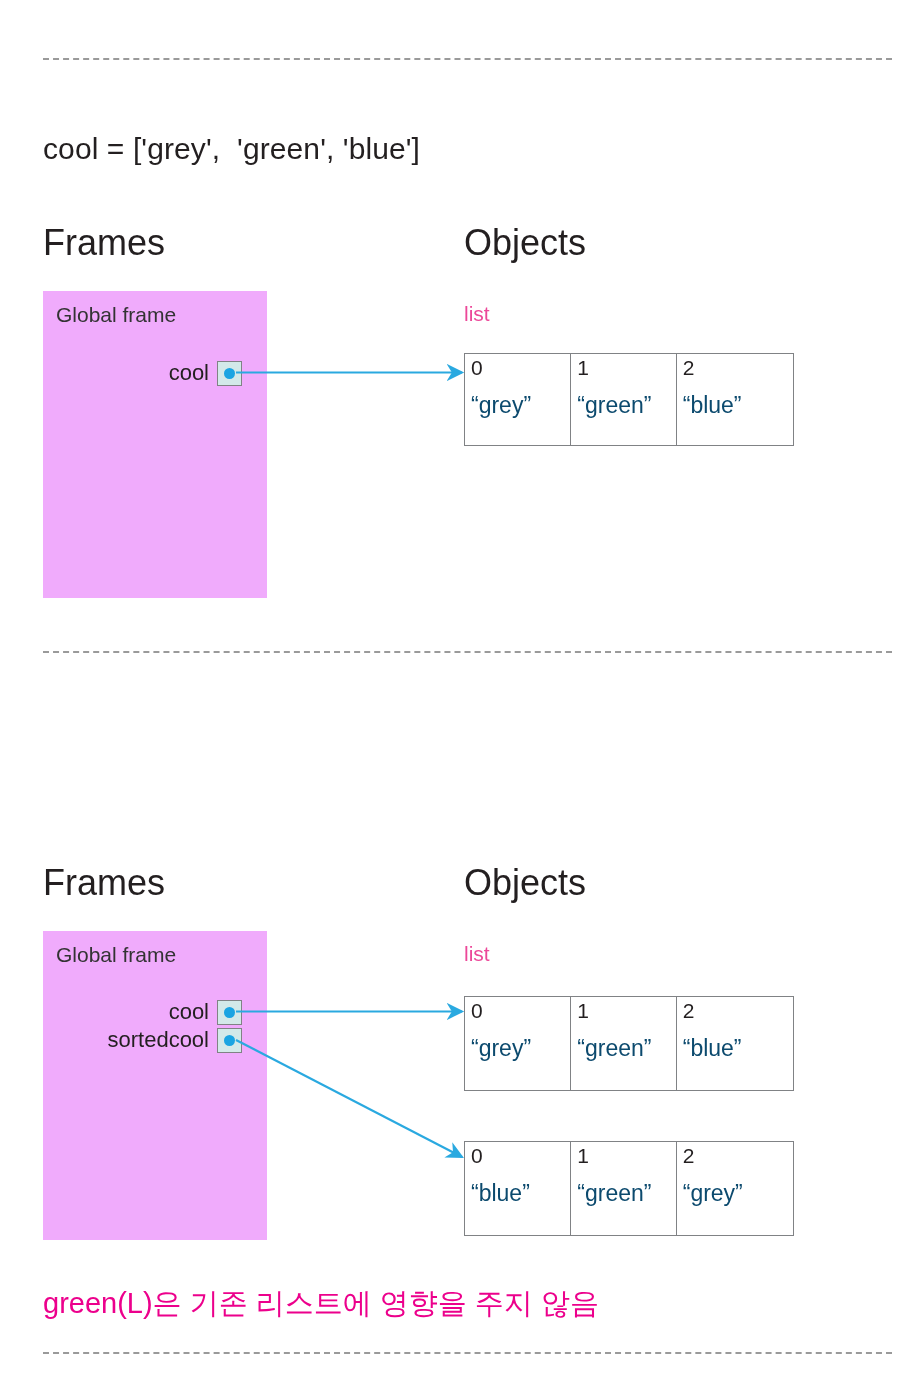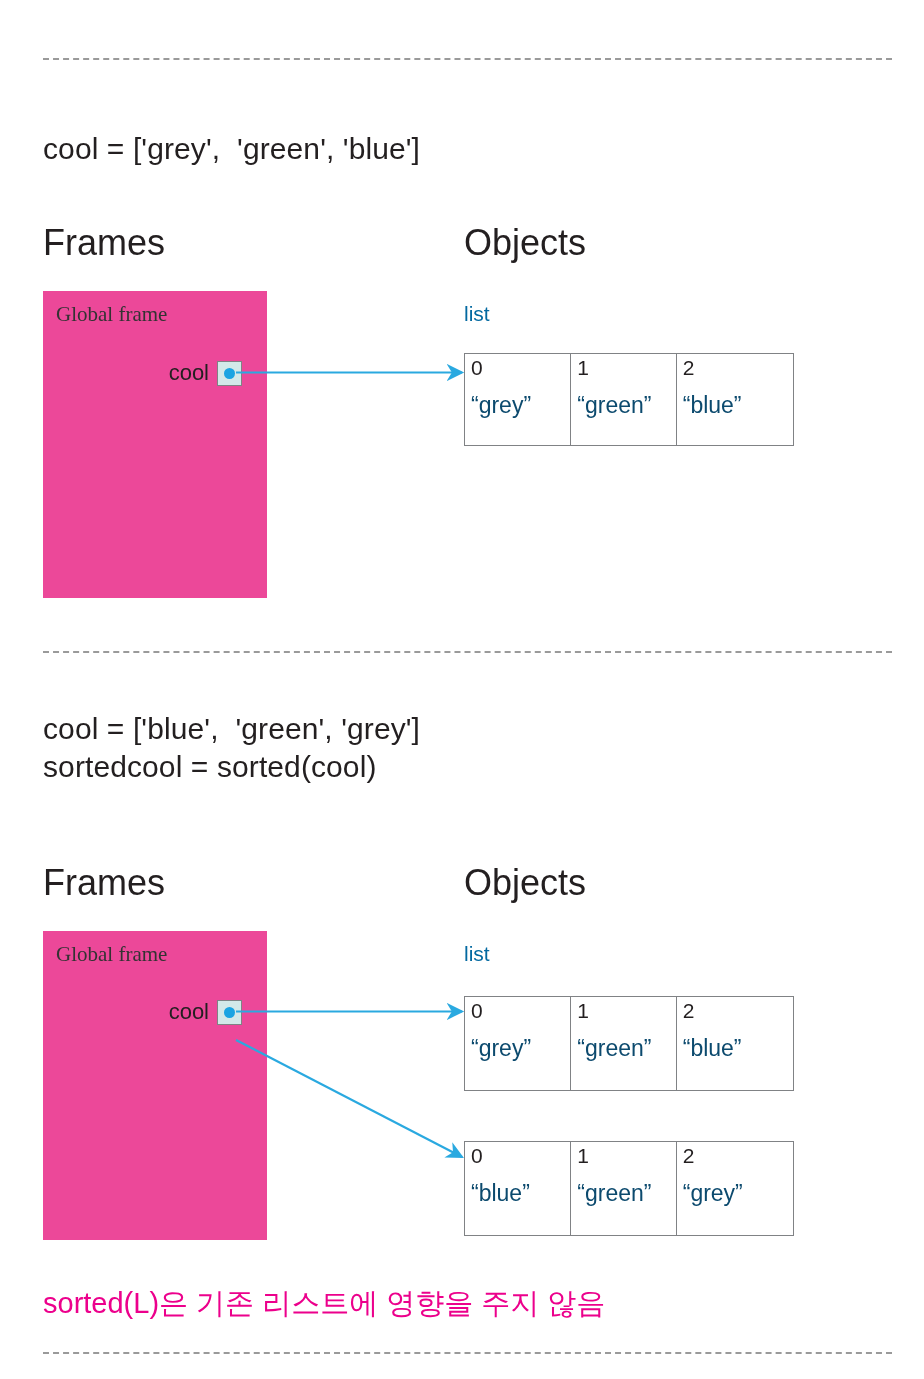--- a/index.html
+++ b/index.html
@@ -58,22 +58,21 @@
     color: #231f20;
   }
   .heading-frames-1  { left: 43px;  top: 226px; }
   .heading-objects-1 { left: 464px; top: 226px; }
   .heading-frames-2  { left: 43px;  top: 866px; }
   .heading-objects-2 { left: 464px; top: 866px; }
 
   
   .frame-box {
     position: absolute;
-    background: #ec4899;
-    font-family: Liberation Serif, serif;
+    background: #f0abfc;
   }
   .frame-box-1 { left: 43px; top: 291px; width: 224px; height: 307px; }
   .frame-box-2 { left: 43px; top: 931px; width: 224px; height: 309px; }
 
   .frame-title {
     position: absolute;
     left: 13px;
     top: 11px;
     font-size: 21px;
     line-height: 25px;
@@ -119,21 +118,21 @@
 
   .var-row-1      { left: 37px;  top: 360px; width: 205px; }
   .var-row-2a     { left: 37px;  top: 999px; width: 205px; }
   .var-row-2b     { left: 37px;  top: 1027px; width: 205px; }
 
   
   .obj-label {
     position: absolute;
     font-size: 21px;
     line-height: 25px;
-    color: #0369a1;
+    color: #ec4899;
   }
   .obj-label-1 { left: 464px; top: 301px; }
   .obj-label-2 { left: 464px; top: 941px; }
 
   
   .list-table {
     position: absolute;
     display: flex;
     border: 1.6px solid #808285;
     background: #ffffff;
@@ -222,37 +221,41 @@
     <div class="list-cell cw-1">
       <div class="cell-idx">1</div>
       <div class="cell-val">“green”</div>
     </div>
     <div class="list-cell cw-2">
       <div class="cell-idx">2</div>
       <div class="cell-val">“blue”</div>
     </div>
   </div>
 
-  <div class="code-block code-2"><span>cool = ['blue',  'green', 'grey']</span>
-<span>sortedcool = sorted(cool)</span></div>
 
   <div class="heading heading-frames-2">Frames</div>
   <div class="heading heading-objects-2">Objects</div>
 
   <div class="frame-box frame-box-2">
     <div class="frame-title">Global frame</div>
   </div>
 
   <div class="var-row var-row-2a">
     <span class="var-label">cool</span>
     <span class="var-slot var-slot-stacked">
       <span class="dot"></span>
     </span>
   </div>
 
+  <div class="var-row var-row-2b">
+    <span class="var-label">sortedcool</span>
+    <span class="var-slot var-slot-stacked2">
+      <span class="dot"></span>
+    </span>
+  </div>
 
   <div class="obj-label obj-label-2">list</div>
 
   <div class="list-table list-table-2">
     <div class="list-cell cw-0">
       <div class="cell-idx">0</div>
       <div class="cell-val">“grey”</div>
     </div>
     <div class="list-cell cw-1">
       <div class="cell-idx">1</div>
@@ -286,15 +289,15 @@
       </marker>
     </defs>
 
     <line x1="236" y1="372.5" x2="462" y2="372.5" stroke="#2aa9e0" stroke-width="2.2" marker-end="url(#ah)"></line>
 
     <line x1="236" y1="1011.5" x2="462" y2="1011.5" stroke="#2aa9e0" stroke-width="2.2" marker-end="url(#ah)"></line>
 
     <line x1="236" y1="1040" x2="462" y2="1157" stroke="#2aa9e0" stroke-width="2.2" marker-end="url(#ah)"></line>
   </svg>
 
-  <div class="caption">sorted(L)은 기존 리스트에 영향을 주지 않음</div>
+  <div class="caption">green(L)은 기존 리스트에 영향을 주지 않음</div>
 
 </div>
 
 </body></html>

